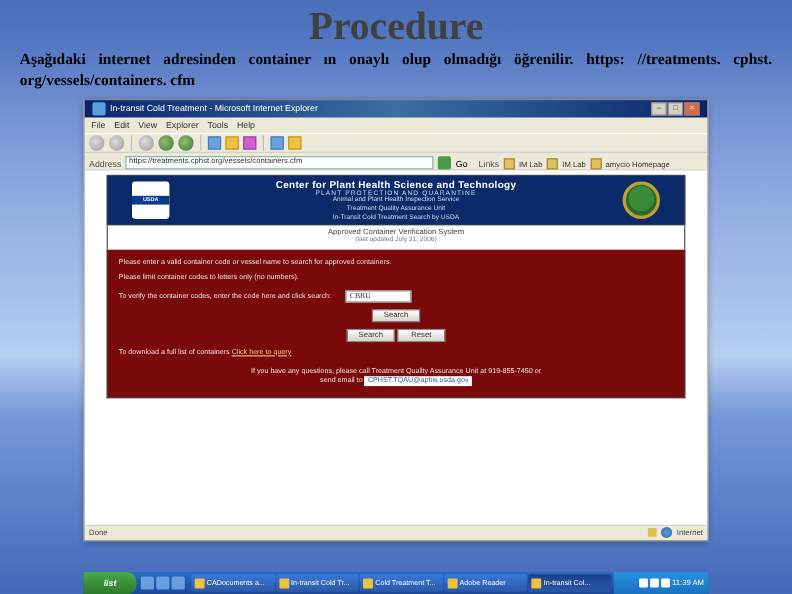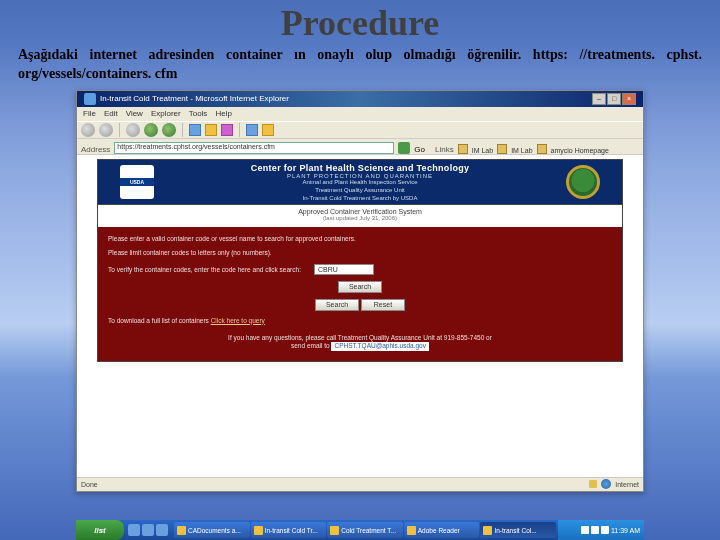--- a/index.html
+++ b/index.html
@@ -92,21 +92,21 @@
   .banner-logo-r{ width:34px; height:34px; background: radial-gradient(circle at 50% 45%, #3a8a3a 0 55%, #2a6a2a 56% 100%); border-radius:50%; border:3px solid #c0a030;}
 
   .center-strip{ height:22px; background:#fff; margin:0 20px; border-left:1px solid #444; border-right:1px solid #444; text-align:center; padding-top:3px;}
   .center-strip .s1{ font-size:7px; color:#444;}
   .center-strip .s2{ font-size:6px; color:#777;}
 
   .form-area{ background:#7a0a0a; margin:0 20px 8px 20px; border:1px solid #444; border-top:none; color:#fff; padding:8px 10px 10px 10px; font-size:7px;}
   .form-desc{ font-size:6.5px; line-height:1.3; margin-bottom:6px; color:#f0dada;}
   .form-row{ display:flex; align-items:center; gap:6px; margin:4px 0;}
   .form-row .lbl{ flex:0 0 200px; text-align:left; font-size:6.5px; color:#f0dada;}
-  .form-row input{ width:60px; height:11px; font-size:7px; border:1px solid #888; background:#fff; color:#333; padding:0 3px;}
+  .form-row input{ width:60px; height:11px; font-size:7px; border:1px solid #888; background:#fff; color:#333; padding:0 3px;font-family:Liberation Serif, serif;}
   .btn-row{ text-align:center; margin:6px 0;}
   .form-btn{ display:inline-block; width:44px; height:12px; background:linear-gradient(#fefefe,#d8d4c8); border:1px solid #888; font-size:7px; color:#333; line-height:10px;}
   .link-row{ font-size:6.5px; margin-top:6px; color:#f0dada;}
   .link-row .lnk{ color:#e8c888; text-decoration:underline;}
   .contact{ font-size:6.5px; margin-top:10px; text-align:center; color:#f0dada; line-height:1.3;}
   .contact .em{ background:#fff; color:#2a5aaa; padding:0 3px; display:inline-block;}
 
   .ie-status{ height:14px; background:#ece9d8; border-top:1px solid #ccc; display:flex; align-items:center; padding:0 4px; color:#444; font-size:7px; justify-content:space-between;}
   .status-right{ display:flex; align-items:center; gap:4px;}
   .lock-ico{ width:8px; height:8px; background:#e0c050; border-radius:1px;}

